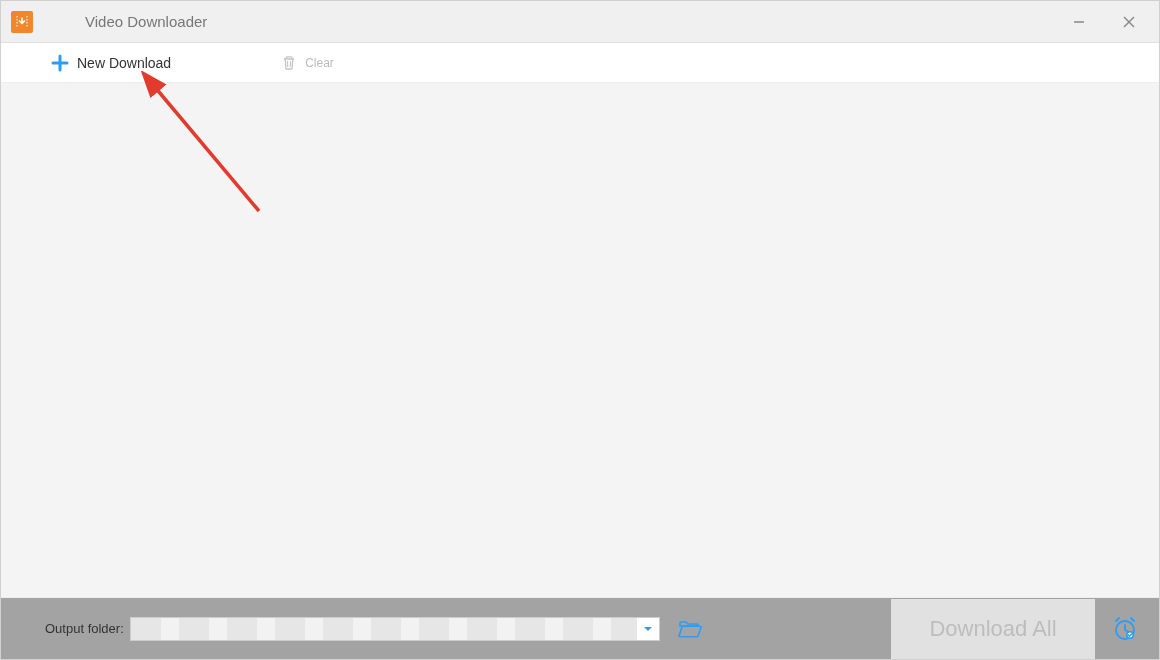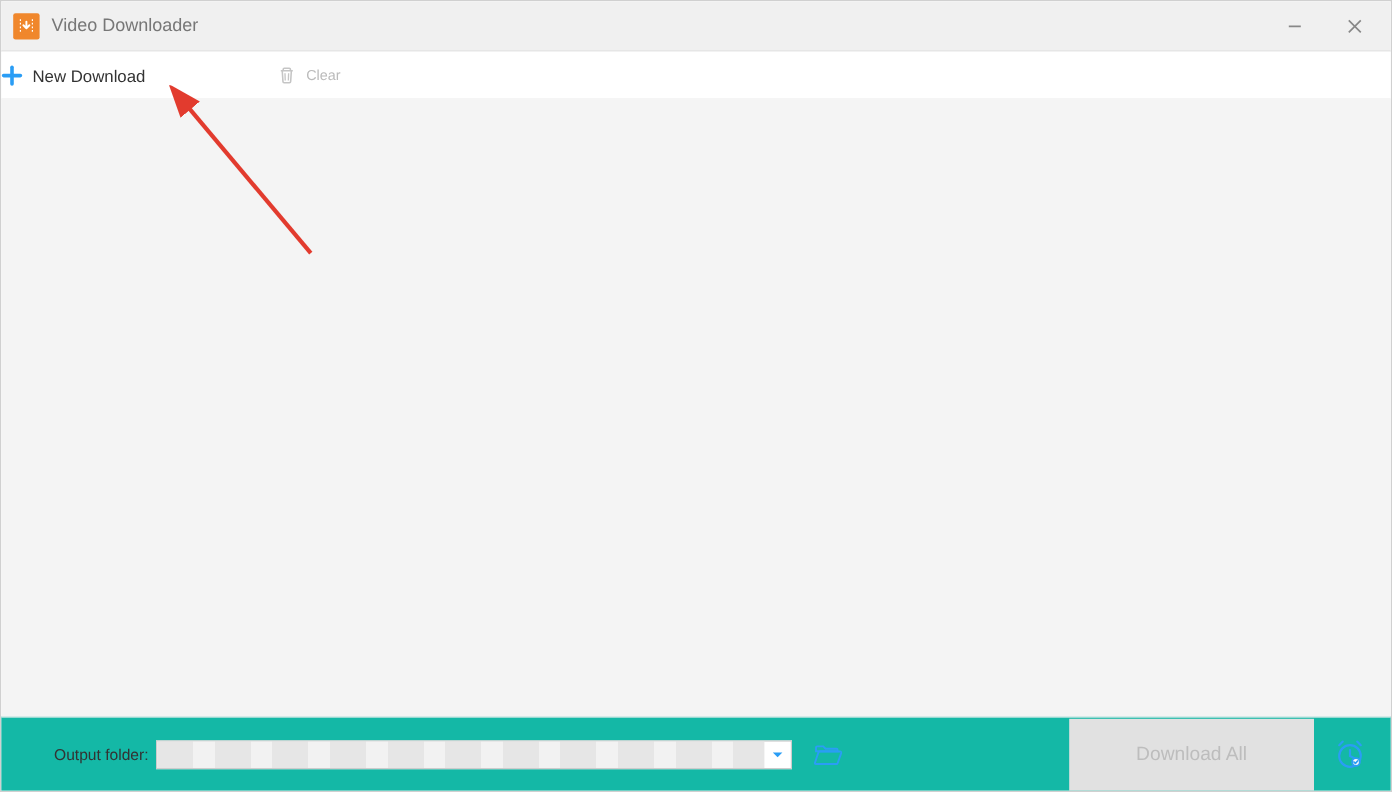--- a/index.html
+++ b/index.html
@@ -35,20 +35,21 @@
       display: flex;
       align-items: center;
       justify-content: center;
       margin-right: 10px;
     }
     .app-icon svg { display: block; }
     .titlebar-title {
       color: #777;
       font-size: 15px;
       flex: 1;
+      margin-left: 42px;
     }
     .win-controls {
       display: flex;
       align-items: center;
       gap: 30px;
       padding-right: 10px;
     }
     .win-btn {
       width: 20px;
       height: 20px;
@@ -60,20 +61,21 @@
     }
     .win-btn svg { display: block; }
 
     
     .toolbar {
       height: 40px;
       background: #fff;
       display: flex;
       align-items: center;
       border-bottom: 1px solid #eee;
+      padding-left: 50px;
       gap: 110px;
     }
     .tbtn {
       display: flex;
       align-items: center;
       gap: 8px;
       cursor: pointer;
     }
     .tbtn .icon {
       display: flex;
@@ -100,21 +102,21 @@
     .arrow {
       position: absolute;
       left: 138px;
       top: -12px;
       pointer-events: none;
     }
 
     
     .footer {
       height: 62px;
-      background: #14b8a6;
+      background: #a3a3a3;
       border-top: 1px solid #eee;
       display: flex;
       align-items: center;
       padding: 0 10px 0 44px;
     }
     .out-label {
       font-size: 13px;
       color: #333;
       margin-right: 6px;
     }
@@ -147,21 +149,21 @@
       cursor: pointer;
       display: flex;
       align-items: center;
     }
     .spacer { flex: 1; }
     .dl-all {
       width: 204px;
       height: 60px;
       background: #e1e1e1;
       color: #bdbdbd;
-      font-size: 16px;
+      font-size: 22px;
       display: flex;
       align-items: center;
       justify-content: center;
       margin: 1px 6px;
     }
     .clock {
       width: 48px;
       display: flex;
       align-items: center;
       justify-content: center;

